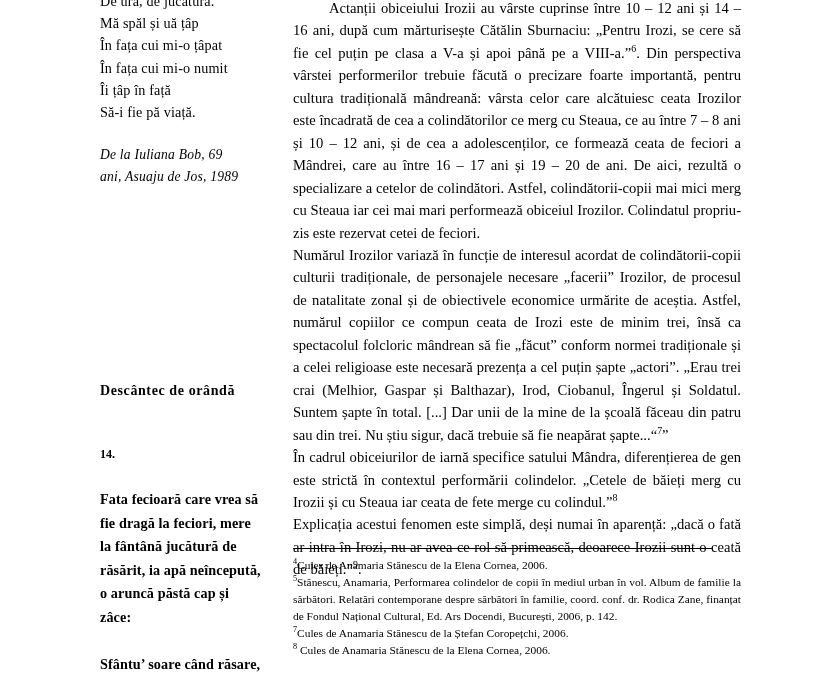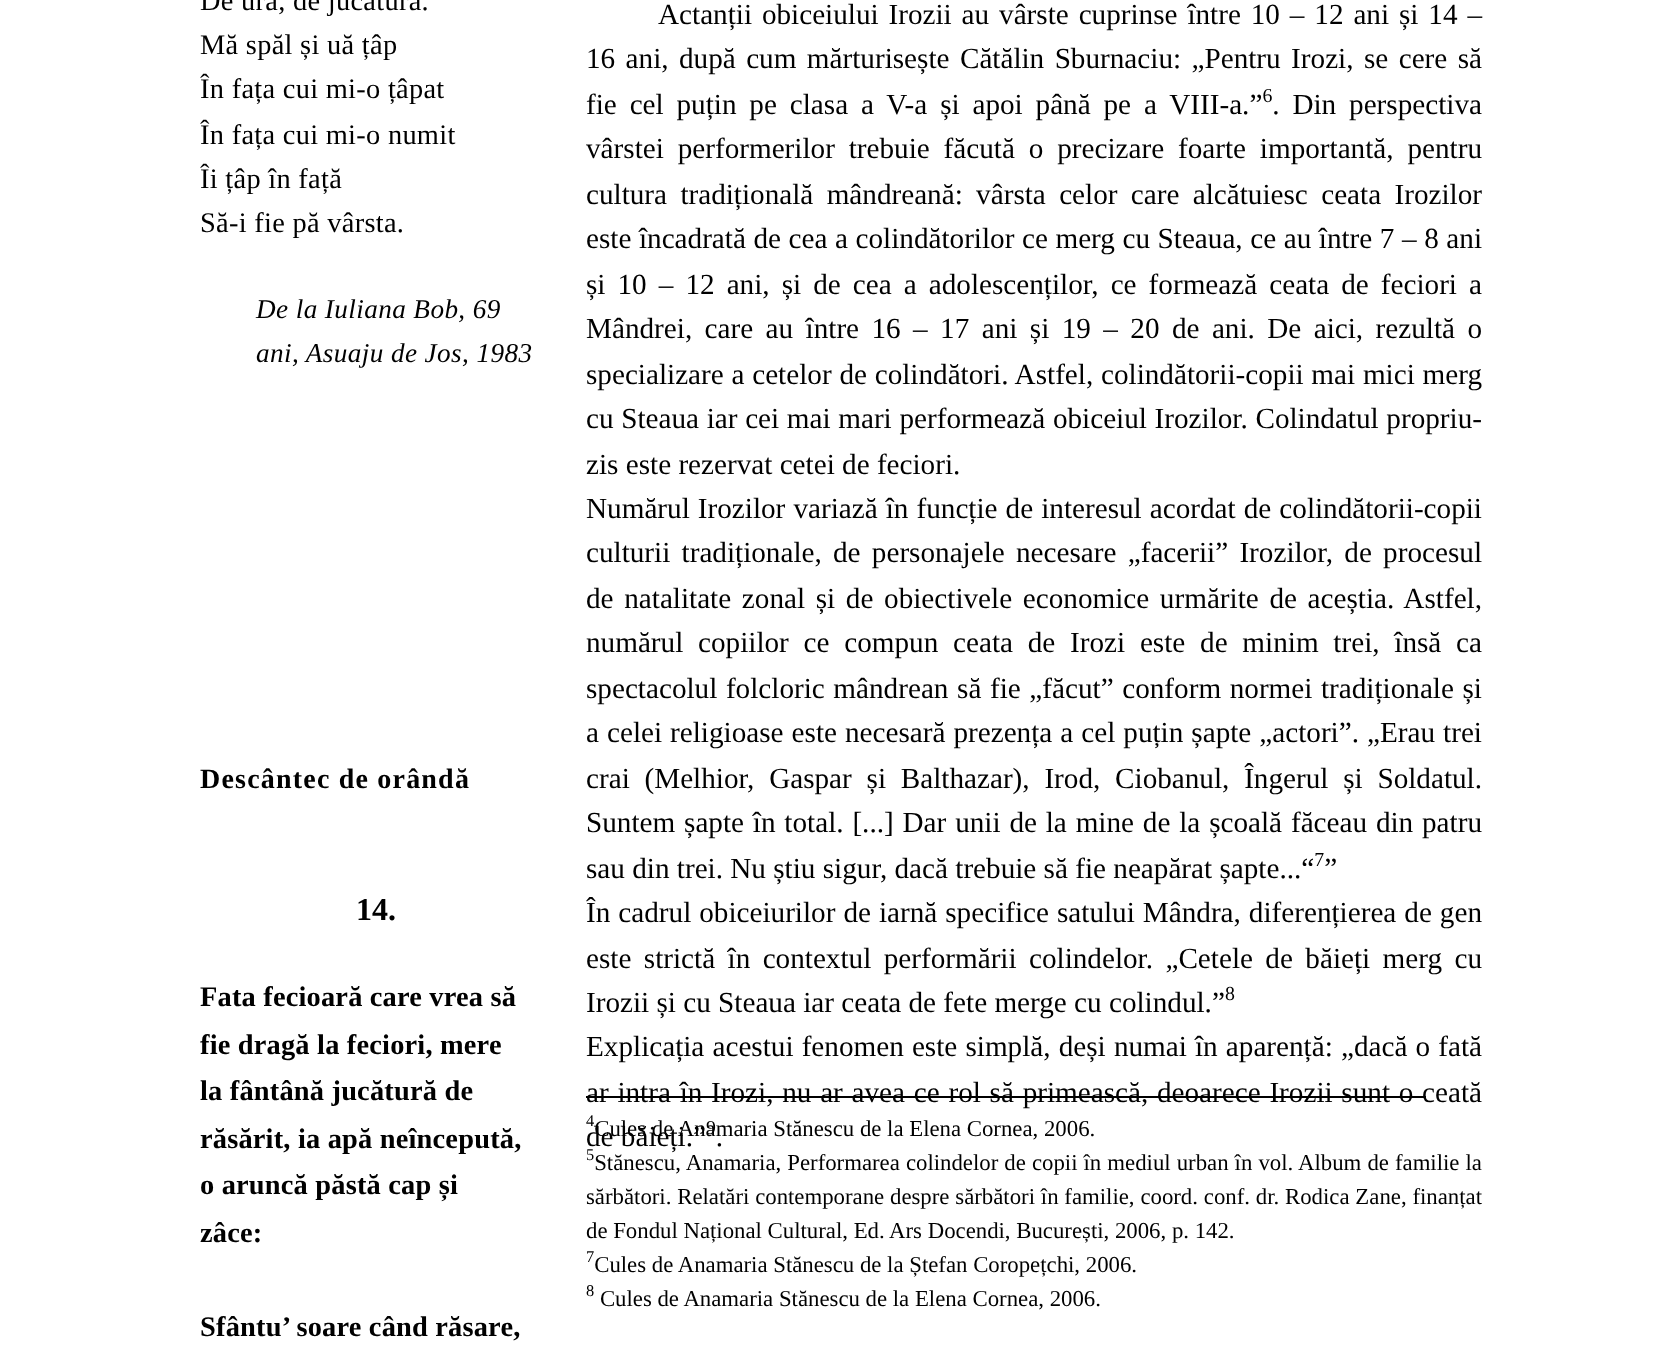--- a/index.html
+++ b/index.html
@@ -41,41 +41,40 @@
   }
   .attribution {
     margin-top: 21px;
     font-style: italic;
     font-size: 13.6px;
     line-height: 21.5px;
     letter-spacing: 0.2px;
   }
   .attribution .attr-line {
     white-space: nowrap;
-    margin-left: 28px;
   }
 
   .section-title {
     position: absolute;
     left: 100px;
     top: 383px;
     width: 176px;
     text-align: left;
     font-weight: bold;
     font-size: 14px;
     letter-spacing: 0.6px;
   }
   .section-number {
     position: absolute;
     left: 100px;
     top: 447px;
     width: 176px;
-    text-align: center;
+    text-align: left;
     font-weight: bold;
-    font-size: 16px;
+    font-size: 12px;
   }
   .col-left-lower {
     position: absolute;
     left: 100px;
     top: 488px;
     width: 180px;
     font-size: 14.2px;
     line-height: 23.5px;
   }
   .prose-line {
@@ -142,25 +141,25 @@
 
 <div class="page">
 
   <div class="col-left">
     <div class="verse-block">
       <div class="verse-line">De ură, de jucătură.</div>
       <div class="verse-line">Mă spăl și uă țâp</div>
       <div class="verse-line">În fața cui mi-o țâpat</div>
       <div class="verse-line">În fața cui mi-o numit</div>
       <div class="verse-line">Îi țâp în față</div>
-      <div class="verse-line">Să-i fie pă vârsta.</div>
+      <div class="verse-line">Să-i fie pă viață.</div>
     </div>
     <div class="attribution">
       <div class="attr-line">De la Iuliana Bob, 69</div>
-      <div class="attr-line">ani,  Asuaju de Jos, 1983</div>
+      <div class="attr-line">ani,  Asuaju de Jos, 1989</div>
     </div>
   </div>
 
   <div class="section-title">Descântec de orândă</div>
   <div class="section-number">14.</div>
 
   <div class="col-left-lower">
     <div class="prose-line">Fata fecioară care vrea să</div>
     <div class="prose-line">fie dragă la feciori, mere</div>
     <div class="prose-line">la fântână jucătură de</div>

